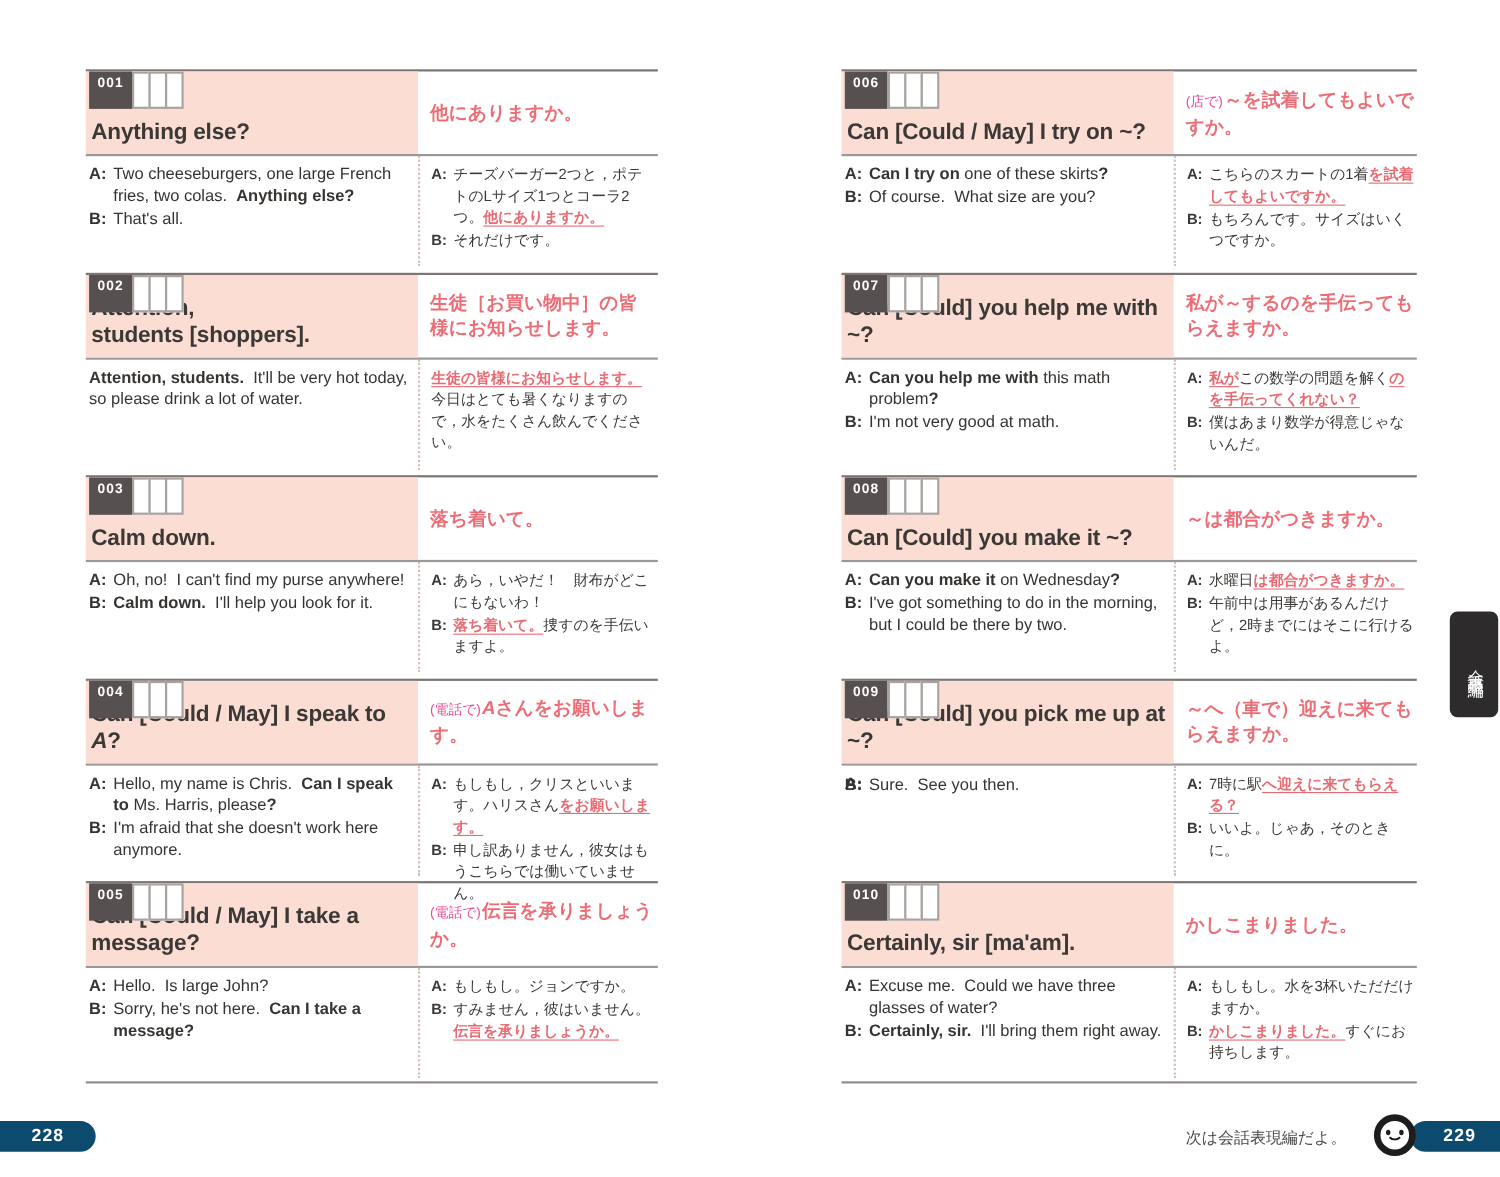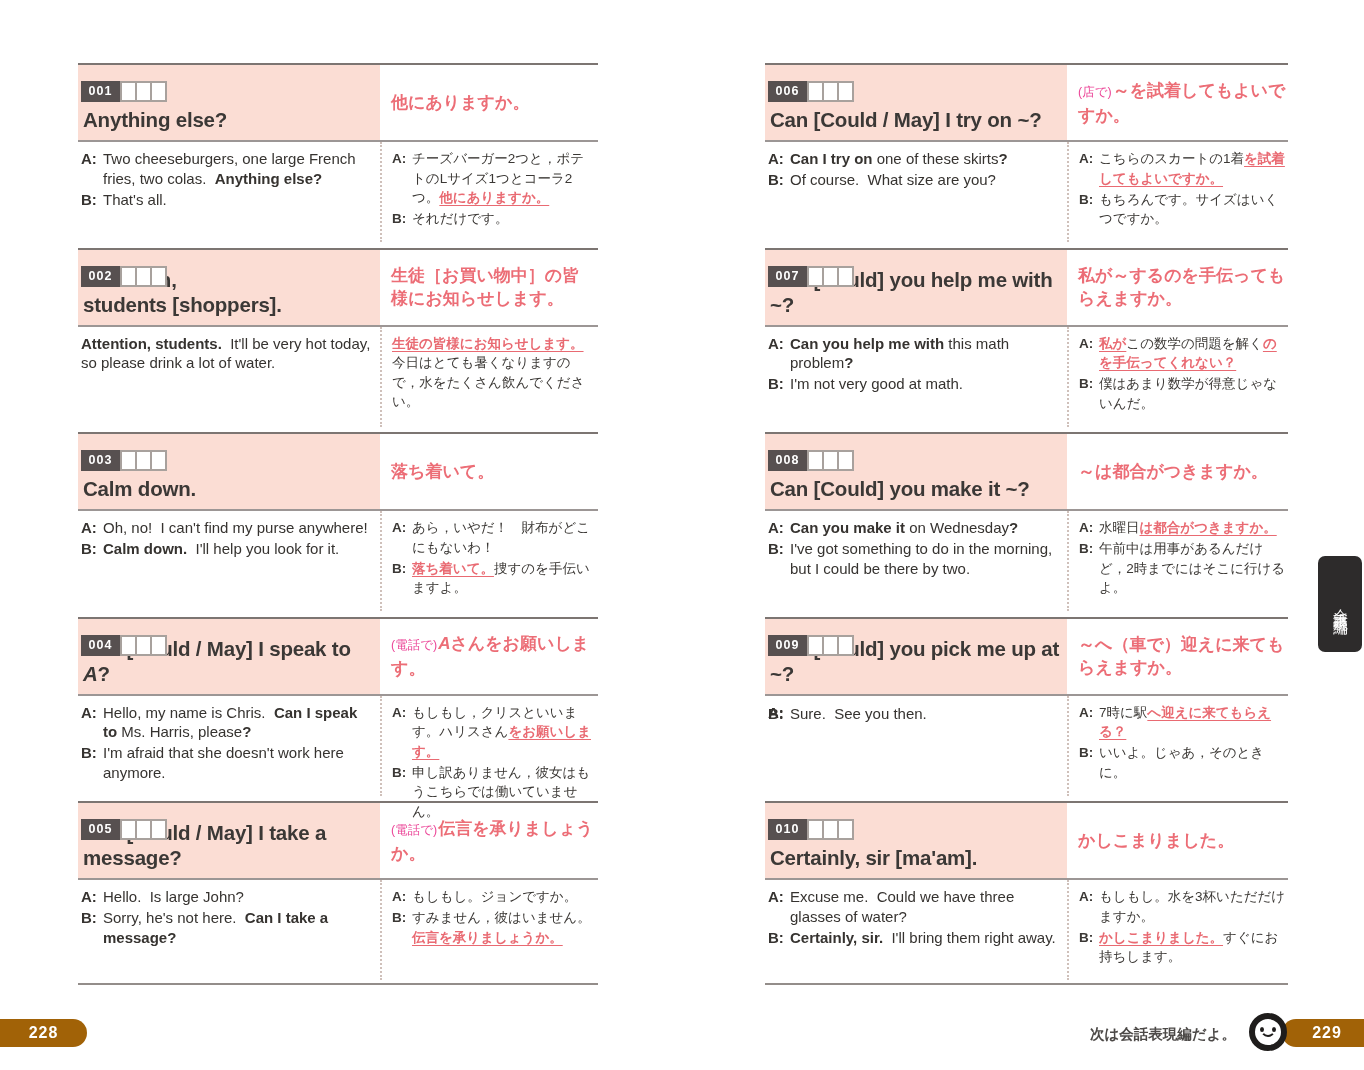--- a/index.html
+++ b/index.html
@@ -28,34 +28,34 @@
 
   .dl{position:relative;line-height:19.5px;margin-bottom:1.5px;}
   .dl.with-label{padding-left:22px;}
   .brt .dl.with-label{padding-left:20px;}
   .spk{position:absolute;left:0;top:0;font-weight:bold;}
   .segs{white-space:pre-wrap;}
   .b{font-weight:bold;margin-top:16px;}
   .i{font-style:italic;}
   .red{color:#e96a72;font-weight:600;text-decoration:underline;text-underline-offset:3px;text-decoration-thickness:1px;}
 
-  .tab{position:absolute;top:16px;left:3px;display:flex;height:21px;z-index:2;}
+  .tab{position:absolute;top:0;left:3px;display:flex;height:34px;z-index:2;}
   .tab-num{width:39px;background:#575049;background:#575050;color:#fff;font-size:12.5px;font-weight:bold;text-align:center;line-height:21px;letter-spacing:1px;}
   .tab-box{width:17px;background:#fff;border:2px solid #a8a19d;box-sizing:border-box;margin-left:-2px;}
   .tab-box:nth-child(2){margin-left:0;}
 
   #side-tab{position:absolute;right:2px;top:556px;width:44px;height:96px;background:#2d2b2b;border-radius:7px;
     color:#fff;display:flex;align-items:center;justify-content:center;
     writing-mode:vertical-rl;text-orientation:upright;font-size:14.5px;letter-spacing:3px;}
 
-  .pill{position:absolute;top:1019px;height:28px;background:#a16207;color:#fff;font-weight:bold;
+  .pill{position:absolute;top:1019px;height:28px;background:#0c4a6e;color:#fff;font-weight:bold;
     font-size:16px;text-align:center;line-height:28px;letter-spacing:1px;z-index:1;}
   #pill-left{left:0;width:87px;border-radius:0 14px 14px 0;}
   #pill-right{right:0;width:82px;border-radius:14px 0 0 14px;padding-left:8px;box-sizing:border-box;}
-  #footer-note{position:absolute;right:128px;top:1025px;font-size:14.5px;color:#4c4947;font-weight:bold;}
+  #footer-note{position:absolute;right:140px;top:1025px;font-size:14.5px;color:#4c4947;}
 
   #smiley{position:absolute;left:1249px;top:1013px;width:38px;height:38px;border-radius:50%;
     background:#fff;border:6px solid #1f1d1c;box-sizing:border-box;z-index:2;}
   #smiley .eye{position:absolute;width:4px;height:5px;background:#1f1d1c;border-radius:50%;top:8px;}
   #smiley .eye.l{left:5px;} #smiley .eye.r{right:5px;}
   #smiley .mouth{position:absolute;left:5px;top:0px;width:16px;height:18px;border-radius:50%;
     border:2.5px solid transparent;border-bottom:2.5px solid #1f1d1c;box-sizing:border-box;}
 </style>
 </head>
 <body>

